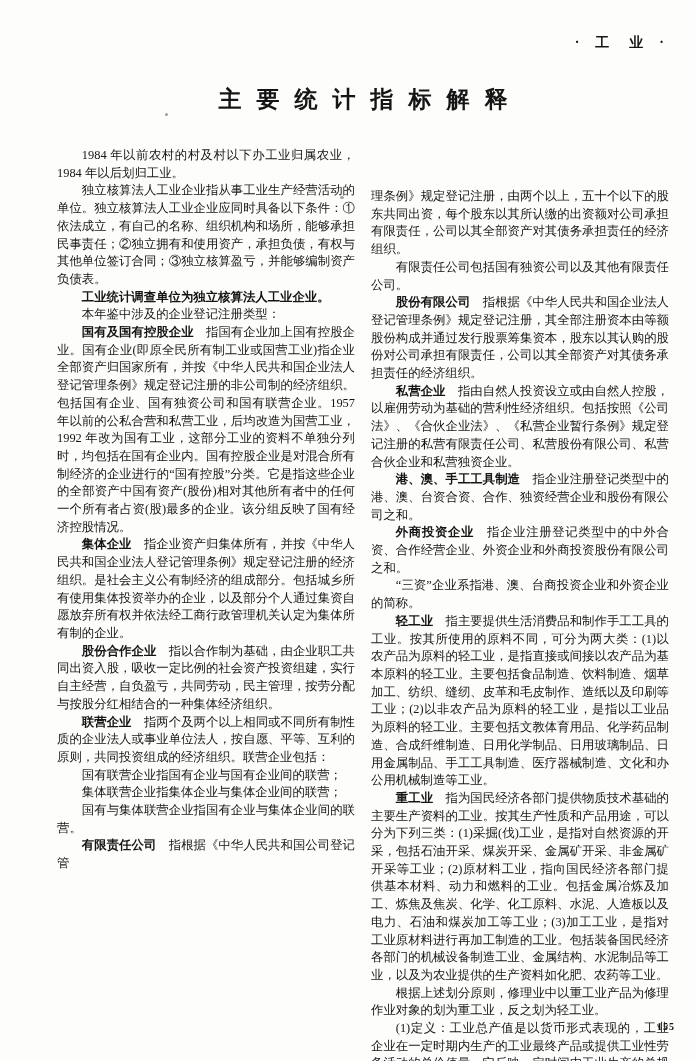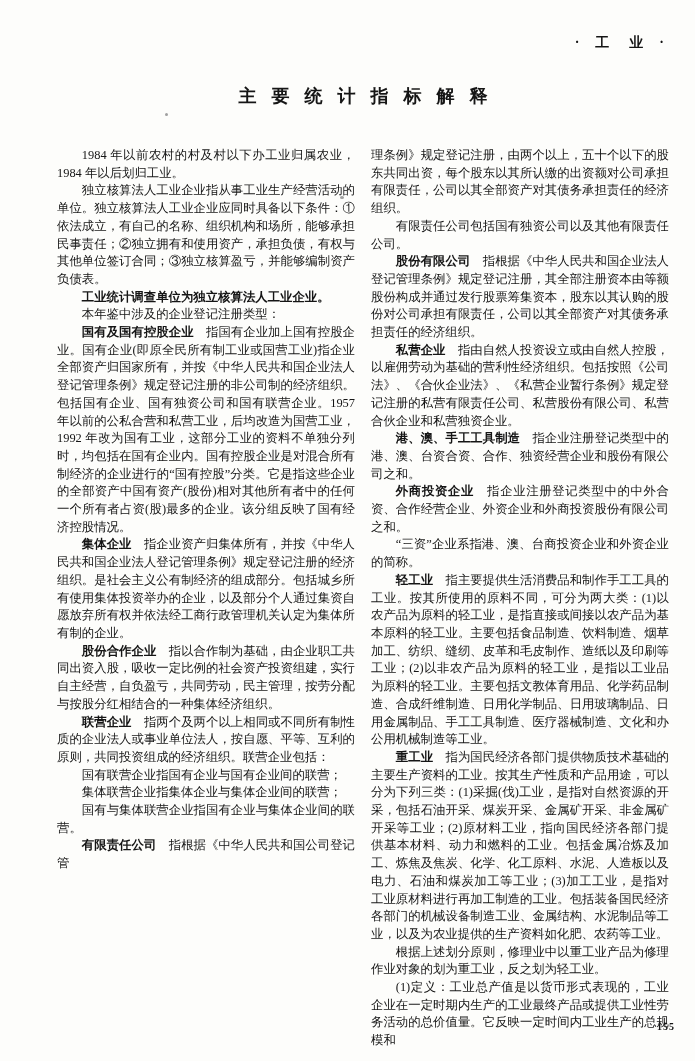--- a/index.html
+++ b/index.html
@@ -27,21 +27,21 @@
     letter-spacing: 3px;
     white-space: pre;
   }
   .page-title {
     position: absolute;
     top: 84px;
     left: 57px;
     width: 612px;
     margin: 0;
     text-align: center;
-    font-size: 18px;
+    font-size: 23px;
     font-weight: bold;
     letter-spacing: 15px;
     text-indent: 15px; 
   }
   .scan-speck {
     position: absolute;
     width: 3px;
     height: 3px;
     border-radius: 50%;
     background: #777;
@@ -61,21 +61,21 @@
     width: 298px;
     font-size: 12.4px;
     line-height: 17.7px;
     text-align: justify;
     text-justify: inter-ideograph;
   }
   .para {
     margin: 0;
     text-indent: 2em;
   }
-  .para.no-indent { text-indent: 0; }
+  .para.no-indent { text-indent: 0; margin-top: 41px; }
   .para.bold { font-weight: bold; }
   .para b.term { font-weight: bold; }
   .page-number {
     position: absolute;
     top: 1021px;
     right: 20px;
     font-size: 10px;
     font-weight: bold;
     letter-spacing: 1px;
   }

